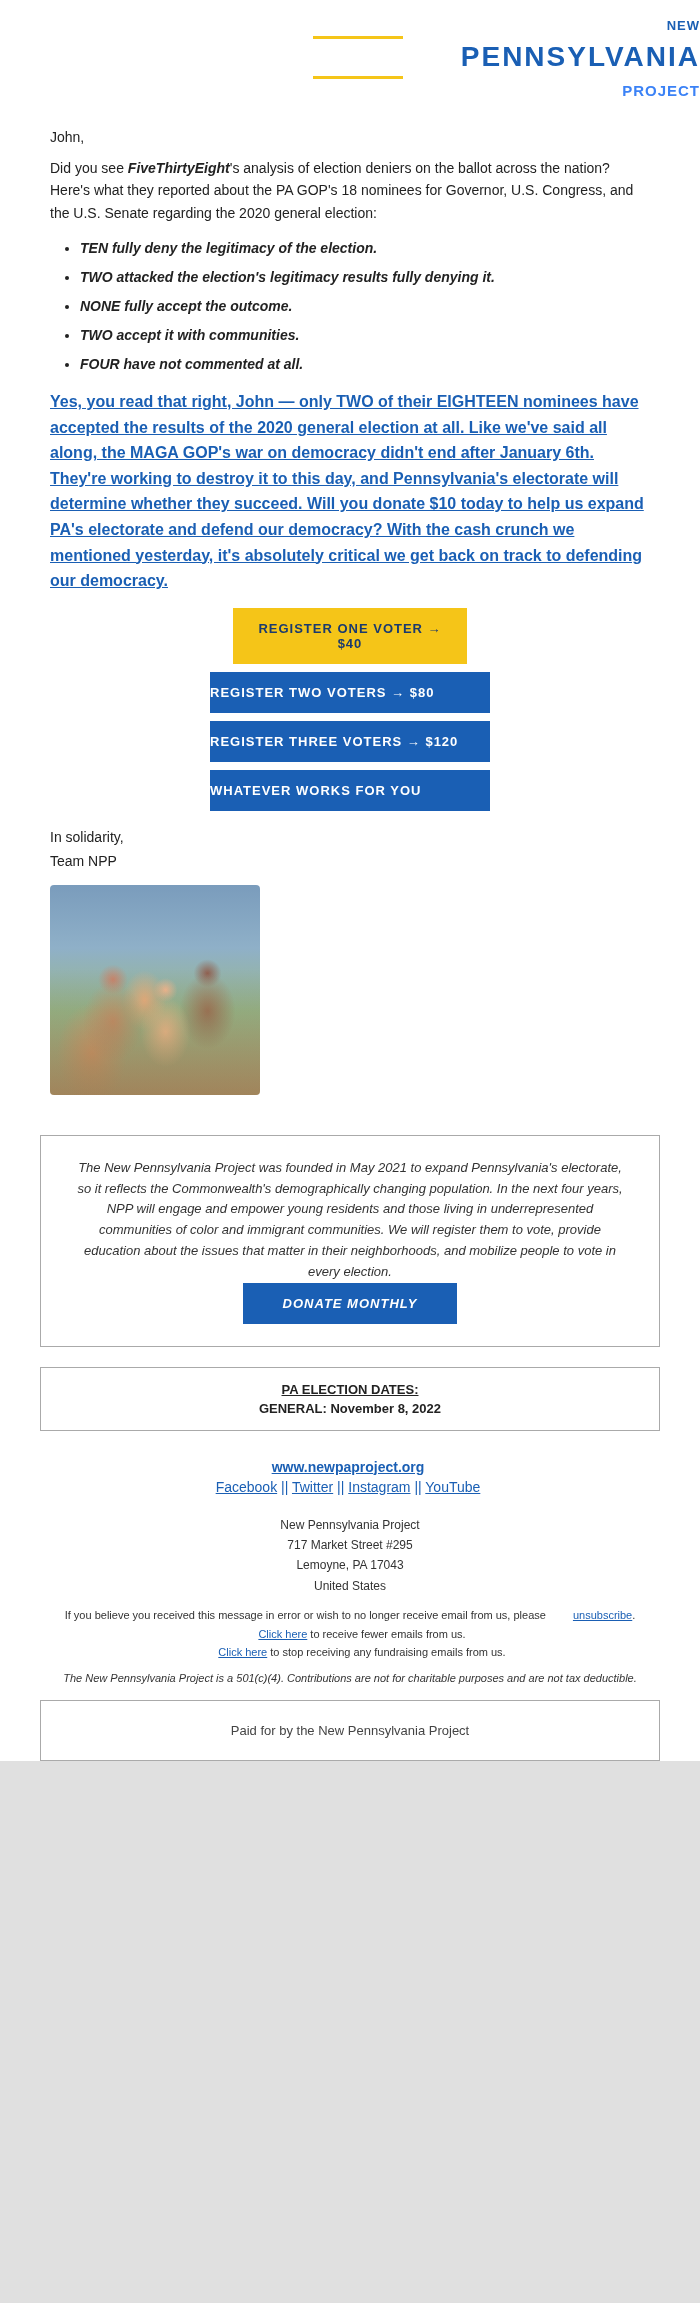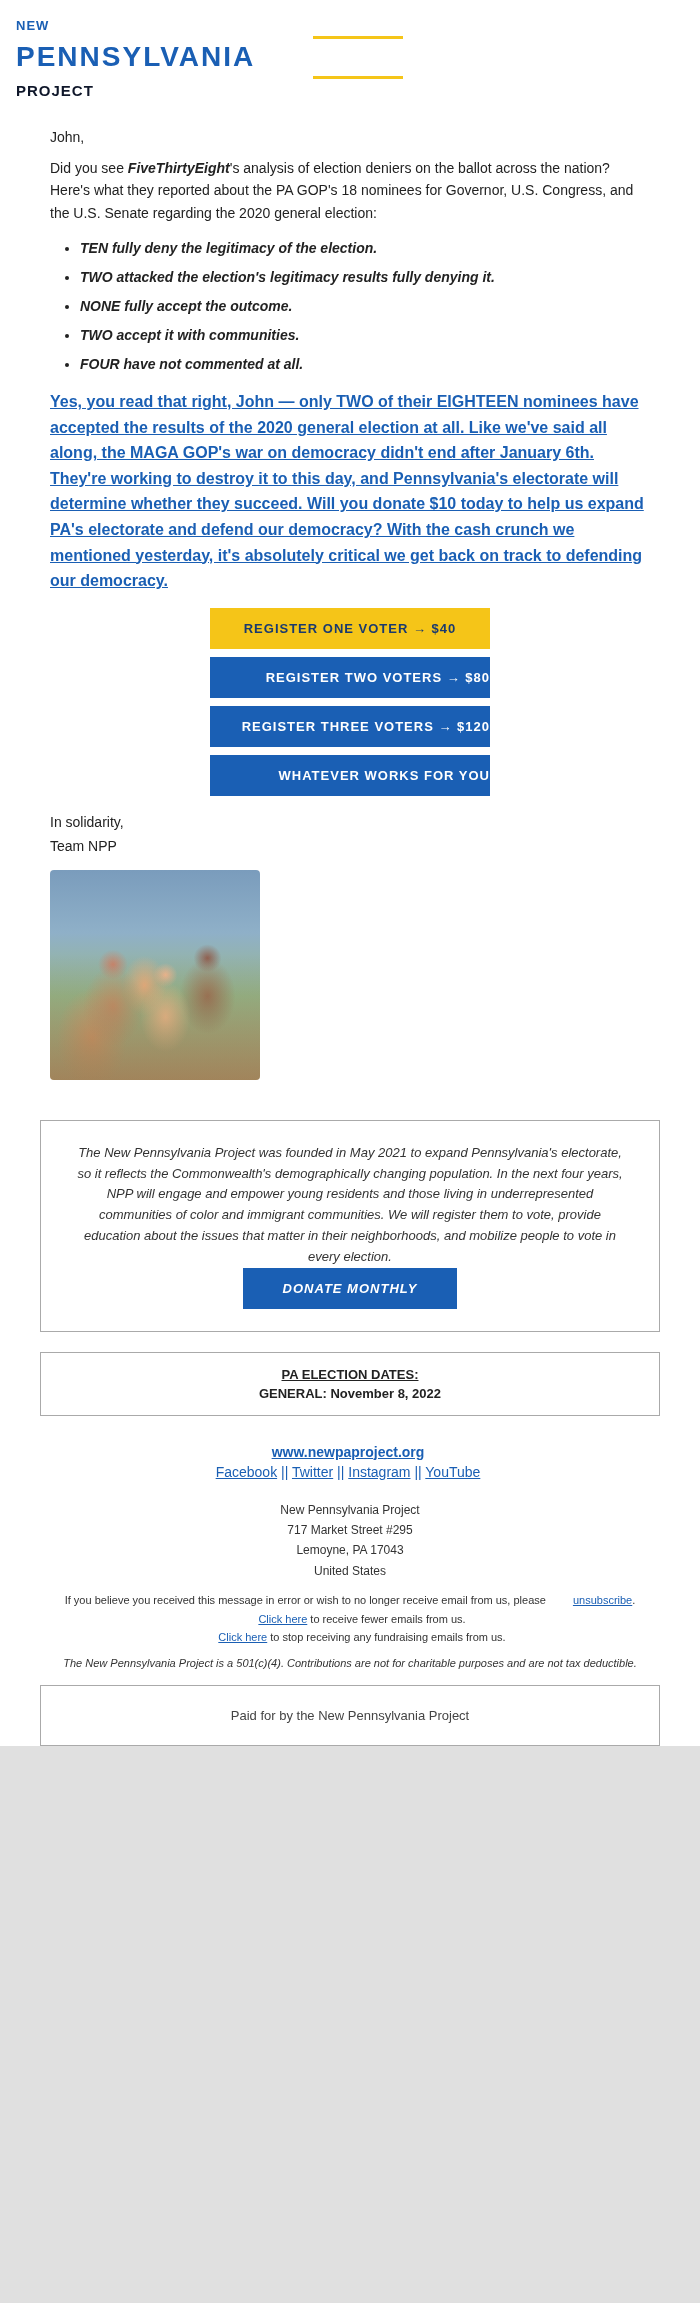--- a/index.html
+++ b/index.html
@@ -9,41 +9,41 @@
       font-size: 14px;
       color: #222;
     }
     .email-wrapper {
       max-width: 700px;
       margin: 0 auto;
       background: #ffffff;
       padding: 0;
     }
     .header {
-      text-align: left;
+      text-align: right;
       padding: 18px 0 10px 16px;
       background: #fff;
     }
     .logo-new {
       font-size: 13px;
       font-weight: bold;
       color: #1a5fb4;
       letter-spacing: 1px;
     }
     .logo-penn {
       font-size: 28px;
       font-weight: 900;
       color: #1a5fb4;
       letter-spacing: 2px;
       line-height: 1.1;
     }
     .logo-project {
       font-size: 15px;
       font-weight: bold;
-      color: #0f172a;
+      color: #3b82f6;
       letter-spacing: 1px;
     }
     .logo-bar {
       width: 90px;
       height: 3px;
       background: #f5c518;
       margin: 3px auto;
     }
     .content {
       padding: 20px 50px 20px 50px;
@@ -94,35 +94,35 @@
       margin-bottom: 18px;
     }
     .btn-yellow {
       background: #f5c518;
       color: #1a3a6e;
       font-weight: bold;
       font-size: 13px;
       letter-spacing: 1px;
       border: none;
       padding: 13px 16px;
-      width: 280px;
+      width: 234px;
       text-align: center;
       cursor: pointer;
       text-transform: uppercase;
     }
     .btn-blue {
       background: #1a5fb4;
       color: #ffffff;
       font-weight: bold;
       font-size: 13px;
       letter-spacing: 1px;
       border: none;
       padding: 13px 0;
       width: 280px;
-      text-align: right;
+      text-align: left;
       cursor: pointer;
       text-transform: uppercase;
     }
     .closing {
       font-size: 14px;
       margin-bottom: 8px;
     }
     .team {
       font-size: 14px;
       margin-bottom: 16px;

